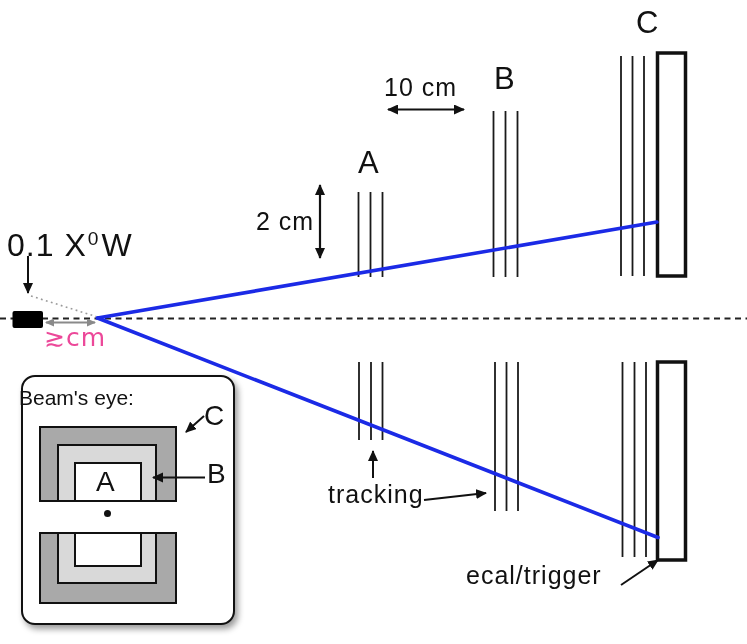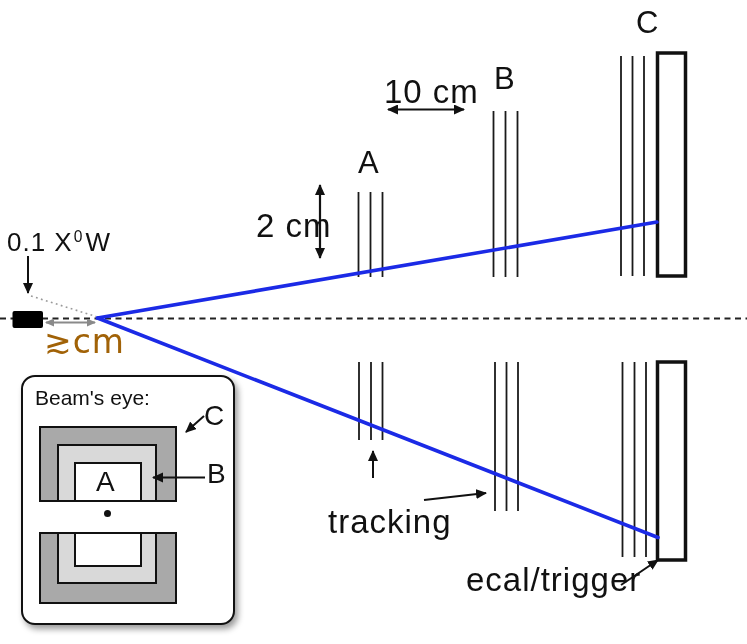--- a/index.html
+++ b/index.html
@@ -3,27 +3,27 @@
 <meta charset="utf-8">
 <style>
   html,body{margin:0;padding:0;background:#fff;}
   #canvas{
     position:relative;width:747px;height:644px;background:#ffffff;overflow:hidden;
     font-family:"Liberation Sans",sans-serif;color:#111;
   }
   svg.overlay{position:absolute;left:0;top:0;z-index:5;pointer-events:none;}
   .lbl{position:absolute;z-index:10;white-space:nowrap;color:#111;line-height:1.1;}
   .sz31{font-size:31px;}
-  .sz26{font-size:26px;letter-spacing:1px;}
-  .sz25{font-size:33px;letter-spacing:1px;}
+  .sz26{font-size:32px;letter-spacing:1px;}
+  .sz25{font-size:25px;letter-spacing:1px;}
   .sz28{font-size:28px;}
   .sz21{font-size:21px;}
-  .gray{color:#a16207;}
+  .gray{color:#ec4899;}
   .sup{font-size:0.6em;position:relative;top:-0.55em;margin:0 2px 0 1px;}
-  .caption{line-height:32px;margin-top:28px;}
+  .caption{line-height:32px;}
   
   #inset-box{
     position:absolute;left:21px;top:375px;width:214px;height:250px;z-index:1;
     background:#fff;border:2.5px solid #111;border-radius:14px;
     box-shadow:3px 4px 6px rgba(0,0,0,0.40);box-sizing:border-box;
   }
   .irect{position:absolute;border:2.5px solid #111;box-sizing:border-box;}
   .dkgray{background:#a9a9a9;}
   .ltgray{background:#d9d9d9;}
   .white{background:#ffffff;}
@@ -142,18 +142,18 @@
   <div class="lbl sz31" style="left:358px;top:146px;">A</div>
   <div class="lbl sz31" style="left:494px;top:62px;">B</div>
   <div class="lbl sz31" style="left:636px;top:6px;">C</div>
 
   <div class="lbl sz25 caption" style="left:328px;top:478px;">
     <div>tracking</div>
   </div>
 
   <div class="lbl sz25" style="left:466px;top:562px;">ecal/trigger</div>
 
-  <div class="lbl sz21" style="left:35px;top:386px;text-align:right;">Beam's eye:</div>
+  <div class="lbl sz21" style="left:19px;top:386px;text-align:right;">Beam's eye:</div>
   <div class="lbl sz28" style="left:96px;top:467px;">A</div>
   <div class="lbl sz28" style="left:204px;top:401px;">C</div>
   <div class="lbl sz28" style="left:207px;top:459px;">B</div>
 
 </div>
 
 </body></html>

